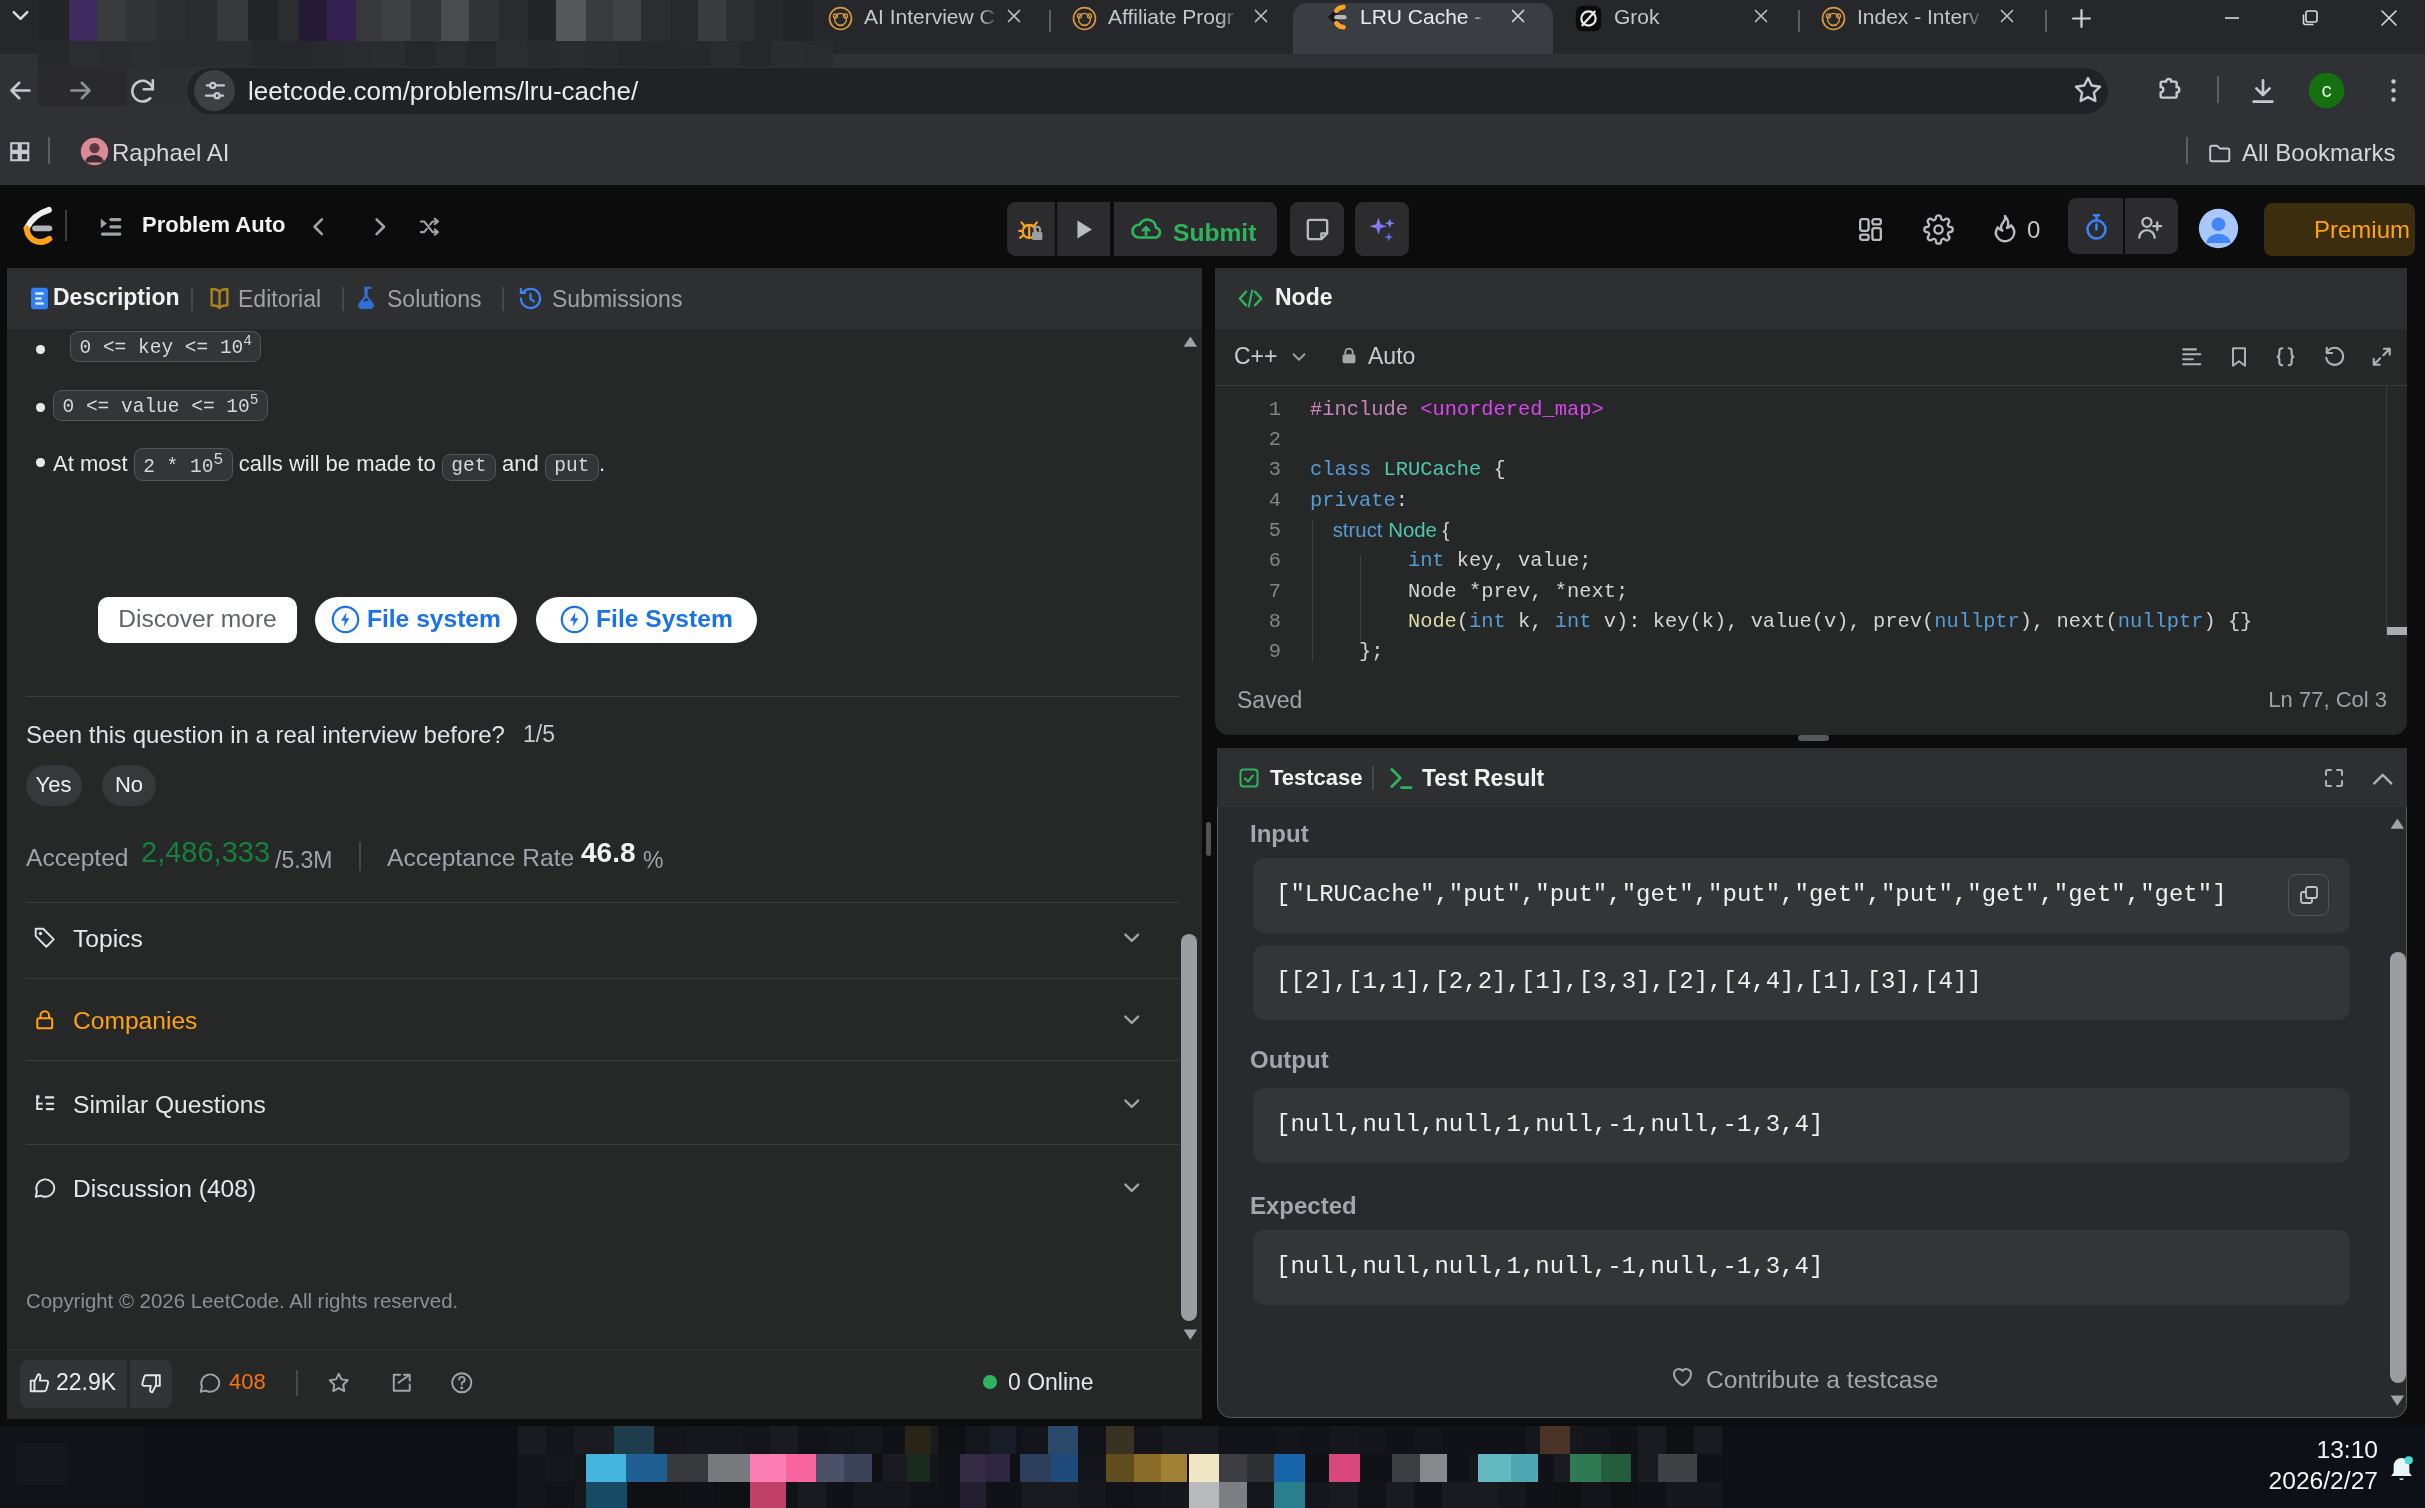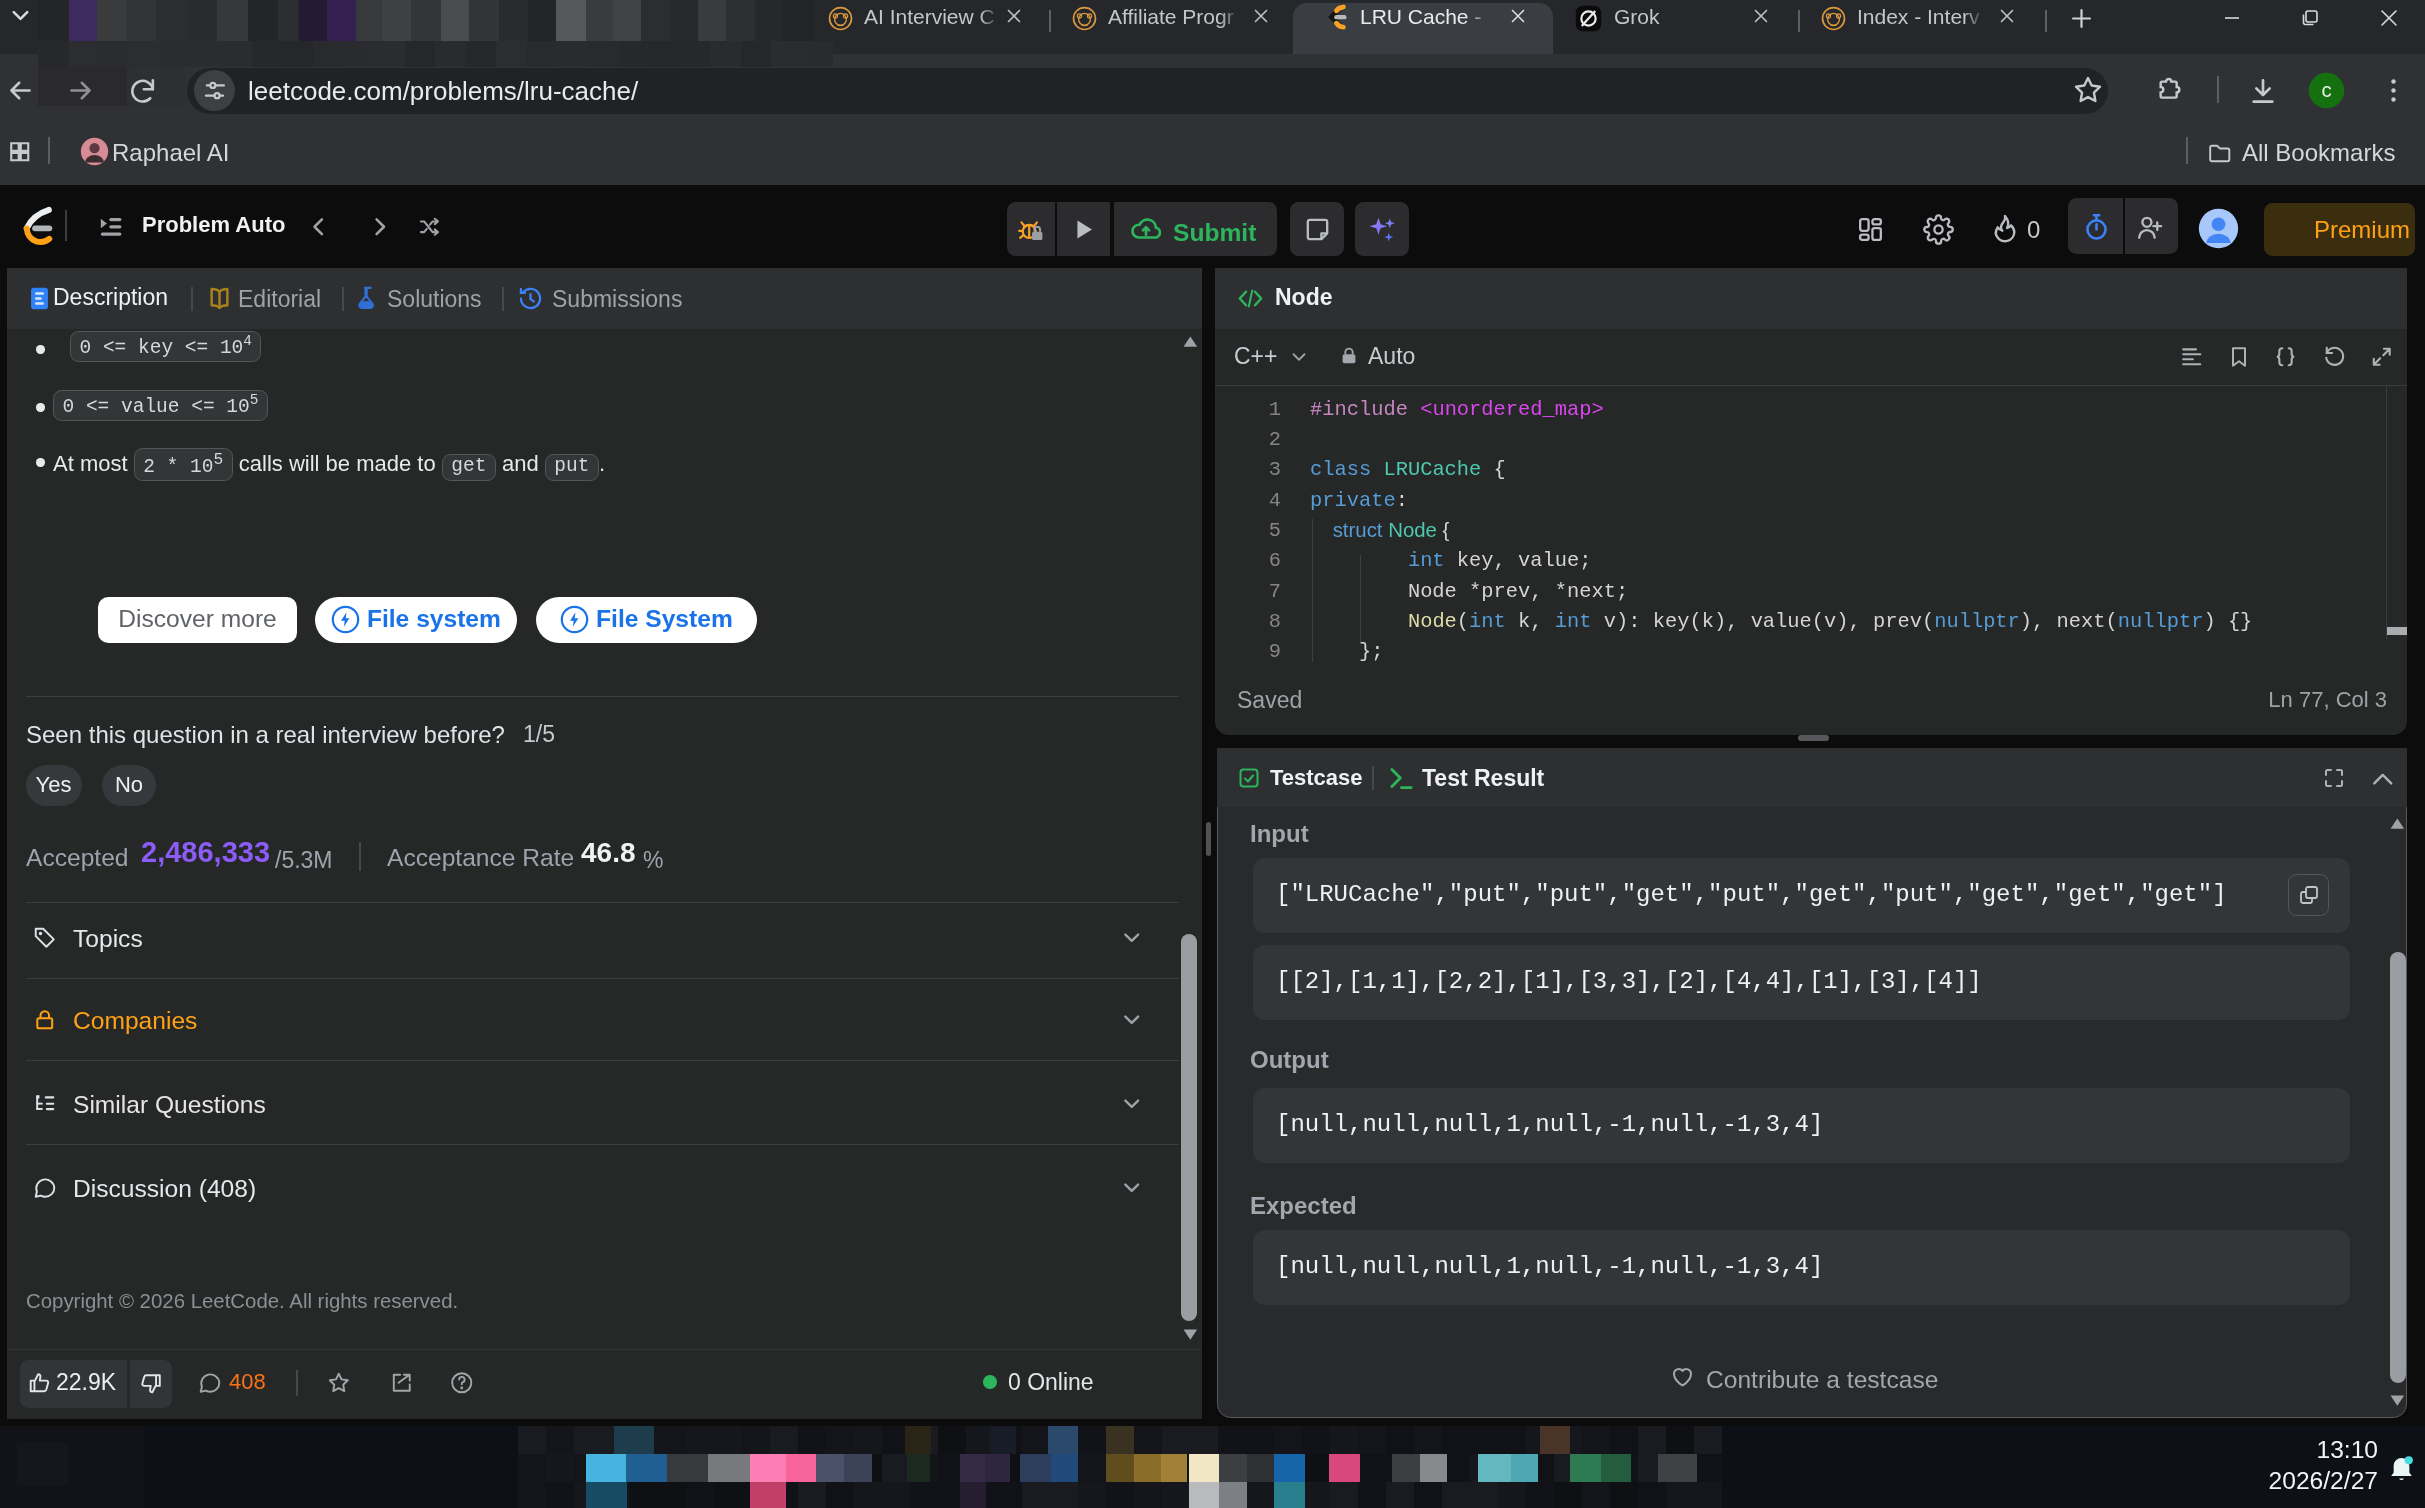--- a/index.html
+++ b/index.html
@@ -287,21 +287,21 @@
 <div class="a" style="left:2264px;top:203px;width:151px;height:53px;background:#3b2e0e;border-radius:8.5px"></div>
 <div class="a" style="left:2314px;top:216px;color:#ffa116;font-size:24px">Premium</div>
 <div class="a" style="left:6.8px;top:268px;width:1195px;height:1151px;background:#262727;border-radius:13.6px;overflow:hidden"></div>
 <div class="a" style="left:6.8px;top:268px;width:1195px;height:61px;background:#2e2f31"></div>
 <div class="a" style="left:25.5px;top:284px;"><svg width="27" height="29" viewBox="0 0 24 24">
       <rect x="4.5" y="2.5" width="15" height="19" rx="2.5" fill="#2f81f7"></rect>
       <rect x="8" y="6.5" width="8" height="2.2" rx="1.1" fill="#d6e6ff"></rect>
       <rect x="8" y="10.9" width="6" height="2.2" rx="1.1" fill="#d6e6ff"></rect>
       <rect x="8" y="15.3" width="8" height="2.2" rx="1.1" fill="#d6e6ff"></rect>
     </svg></div>
-<div class="a" style="left:53px;top:284px;color:#f0f1f3;font-size:23px;font-weight:normal">Description</div>
+<div class="a" style="left:53px;top:284px;color:#f0f1f3;font-size:23px;font-weight:bold">Description</div>
 <div class="a" style="left:191px;top:287px;width:1.7px;height:24px;background:#47484a"></div>
 <div class="a" style="left:205px;top:284px;"><svg width="29" height="29" viewBox="0 0 24 24" fill="none" stroke="#a9841c" stroke-width="2" stroke-linejoin="round">
       <path d="M12 6.5c-1.5-1.7-3.5-2.3-6.5-2.3v13.4c3 0 5 .6 6.5 2.3 1.5-1.7 3.5-2.3 6.5-2.3V4.2c-3 0-5 .6-6.5 2.3z"></path>
       <path d="M12 6.5v13.4"></path>
     </svg></div>
 <div class="a" style="left:238px;top:286px;color:#9fa2a7;font-size:23px">Editorial</div>
 <div class="a" style="left:342px;top:287px;width:1.7px;height:24px;background:#47484a"></div>
 <div class="a" style="left:354px;top:284px;"><svg width="27" height="29" viewBox="0 0 24 24">
       <path d="M9 2.5h6.5M10.2 3.5v5.2L16.5 17a2.3 2.3 0 0 1-2 3.4H7A2.3 2.3 0 0 1 5 17l6.3-8.3V3.5z" fill="none" stroke="#2f6fd6" stroke-width="1.9" stroke-linejoin="round"></path>
       <path d="M8.2 14.5h7.2L17 17.2a1.6 1.6 0 0 1-1.4 2.4H6.2A1.6 1.6 0 0 1 4.8 17z" fill="#2f6fd6"></path>
@@ -328,21 +328,21 @@
 <div class="a" style="left:536px;top:597px;width:221px;height:46px;background:#fff;border-radius:23px;color:#1a73e8;font-size:24.6px;font-weight:bold;text-align:center;line-height:44px"><svg width="29" height="29" viewBox="0 0 24 24" style="vertical-align:-6.8px">
       <circle cx="12" cy="12" r="10.5" fill="none" stroke="#1a73e8" stroke-width="1.8"></circle>
       <path d="M12.8 6l-4.5 7h3l-.6 5 4.5-7h-3z" fill="#1a73e8"></path>
     </svg> File System</div>
 <div class="a" style="left:25.5px;top:696px;width:1153px;height:1.3px;background:#3c3d3f"></div>
 <div class="a" style="left:26px;top:721px;color:#dfe2e7;font-size:24px">Seen this question in a real interview before?</div>
 <div class="a" style="left:523px;top:721px;color:#c6c9ce;font-size:23px">1/5</div>
 <div class="a" style="left:25.5px;top:765px;width:56px;height:41px;background:#37383b;border-radius:20.4px;color:#eceef2;font-size:22px;text-align:center;line-height:39px">Yes</div>
 <div class="a" style="left:102px;top:765px;width:54px;height:41px;background:#37383b;border-radius:20.4px;color:#eceef2;font-size:22px;text-align:center;line-height:39px">No</div>
 <div class="a" style="left:26px;top:844px;color:#9fa3ab;font-size:24.6px">Accepted</div>
-<div class="a" style="left:141px;top:836px;color:#8b5cf6;font-size:29px;font-weight:bold">2,486,333</div>
+<div class="a" style="left:141px;top:836px;color:#15803d;font-size:29px;font-weight:normal">2,486,333</div>
 <div class="a" style="left:275px;top:847px;color:#9fa3ab;font-size:23px">/5.3M</div>
 <div class="a" style="left:359px;top:842px;width:1.7px;height:29px;background:#47484a"></div>
 <div class="a" style="left:387px;top:844px;color:#9fa3ab;font-size:24.6px">Acceptance Rate</div>
 <div class="a" style="left:581px;top:837px;color:#f2f3f5;font-size:28px;font-weight:bold">46.8</div>
 <div class="a" style="left:643px;top:847px;color:#9fa3ab;font-size:23px">%</div>
 <div class="a" style="left:25.5px;top:902px;width:1153px;height:1.3px;background:#3c3d3f"></div>
 <div class="a" style="left:32px;top:925px;"><svg width="25.5" height="25.5" viewBox="0 0 24 24" fill="none" stroke="#dfe2e7" stroke-width="1.8" stroke-linejoin="round">
       <path d="M3.5 3.5h7l10 10-7 7-10-10z"></path>
       <circle cx="8" cy="8" r="1.6" fill="#dfe2e7" stroke="none"></circle>
     </svg></div>

